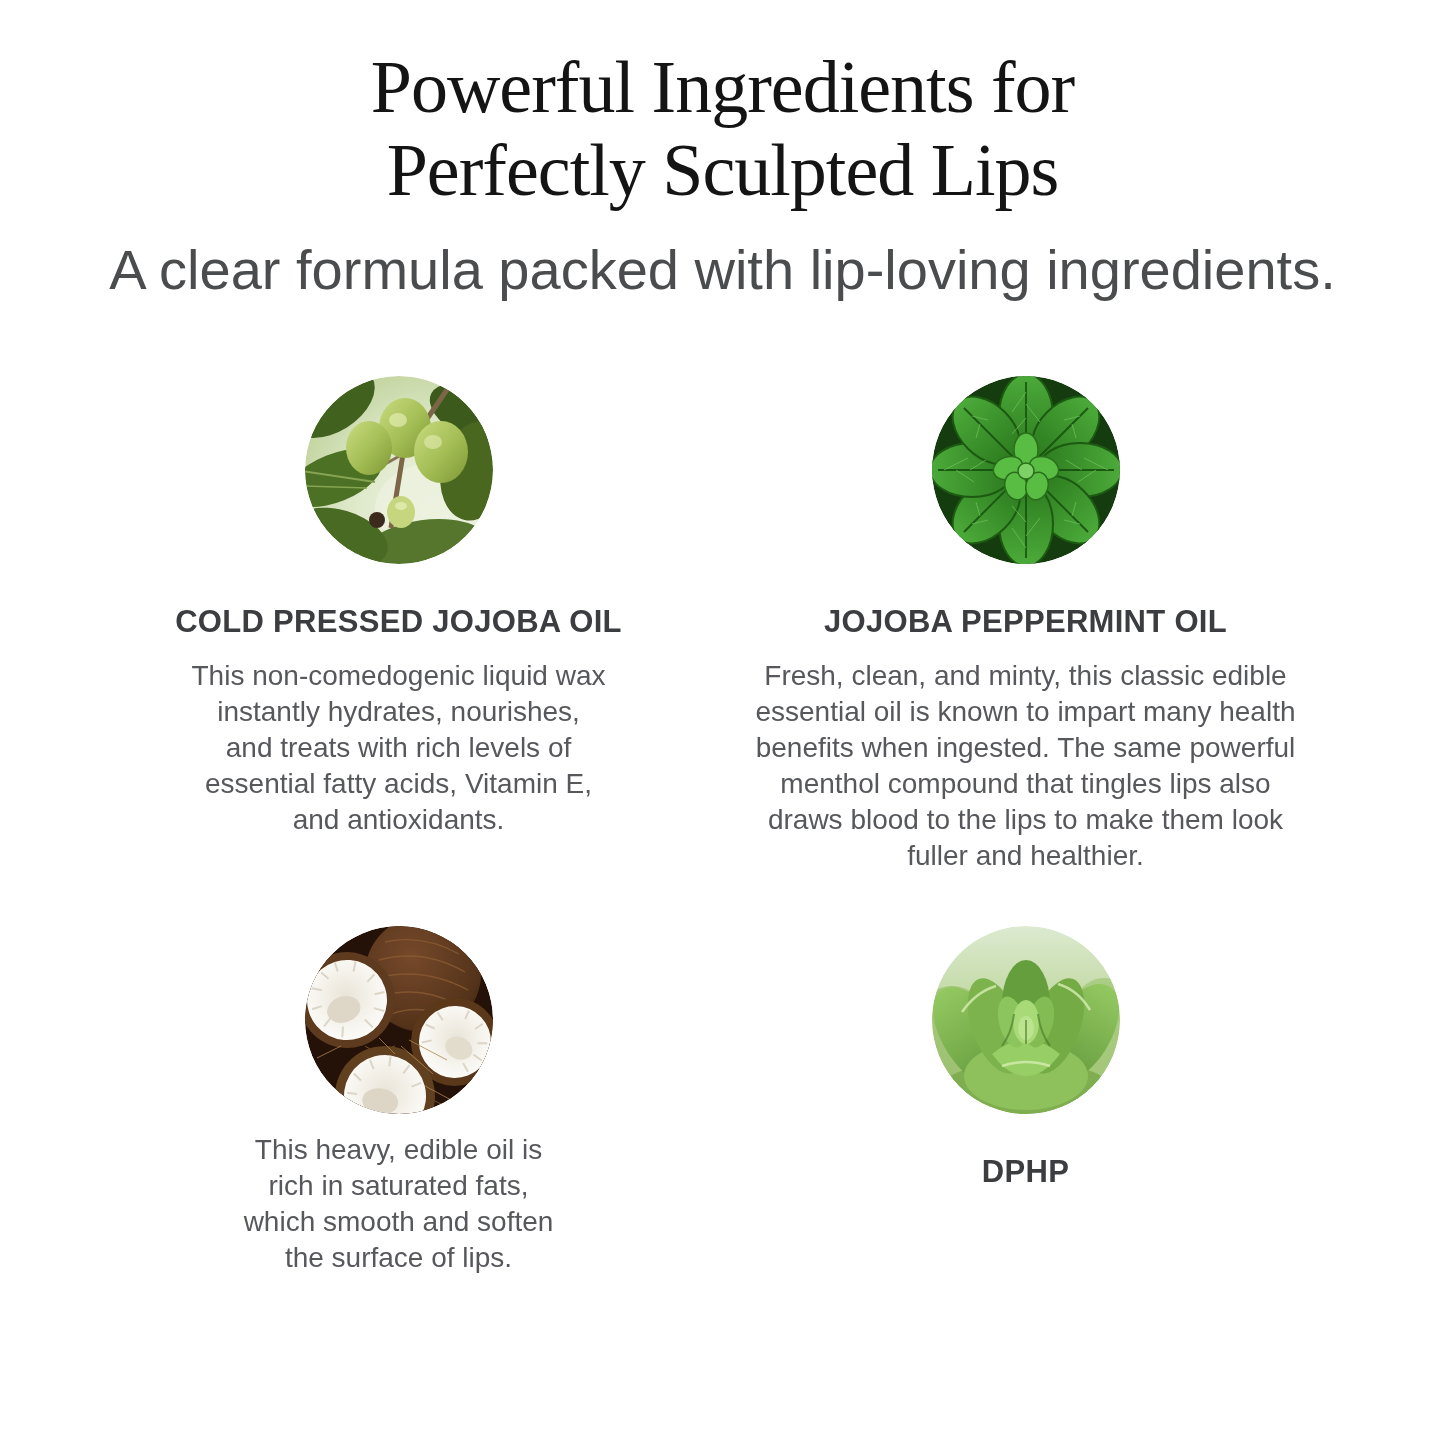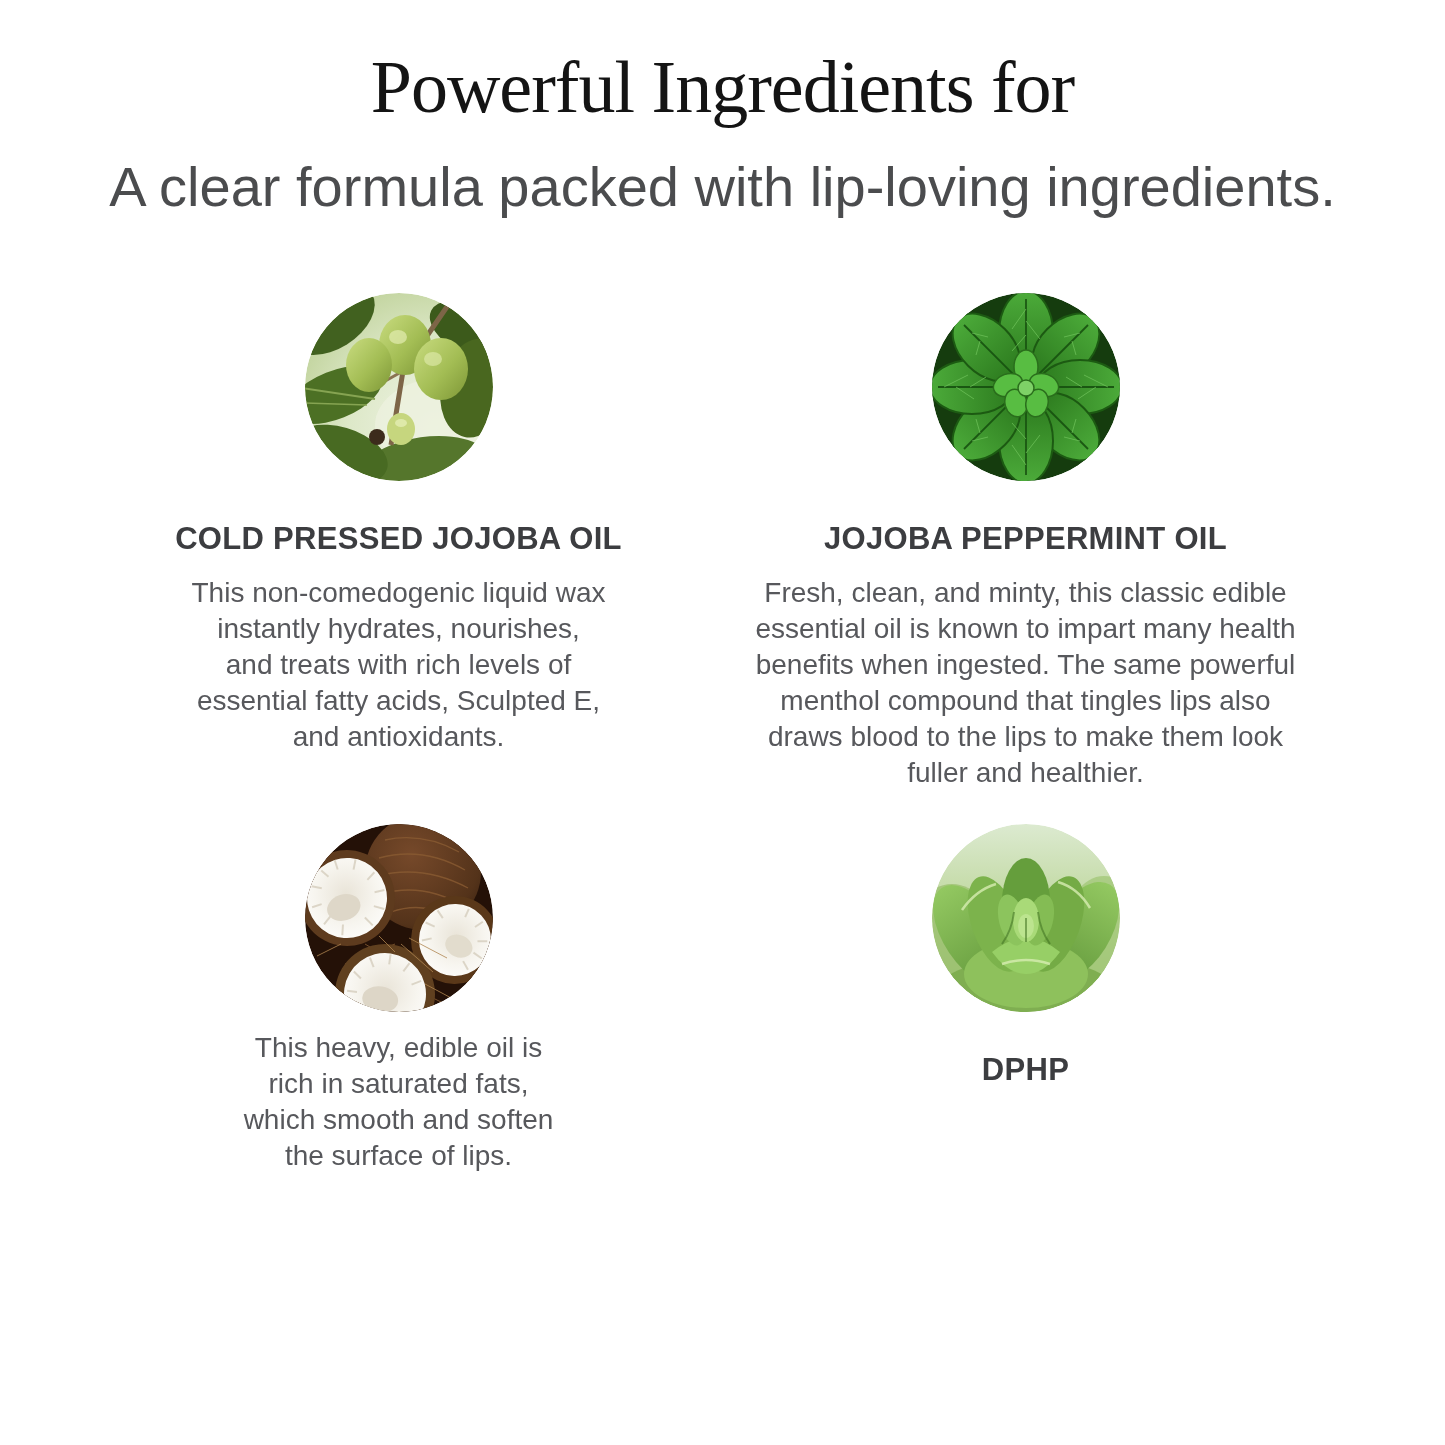--- a/index.html
+++ b/index.html
@@ -38,21 +38,21 @@
     text-align:center;
     font-size:56px;
     line-height:48px;
     color:var(--subtitle,#4b4c4e);
   }
   .grid{
     display:grid;
     grid-template-columns:1fr 1fr;
     padding:0 106px 0 85px;
     margin-top:82px;
-    row-gap:33px;
+    row-gap:52px;
   }
   .cell{
     display:flex;
     flex-direction:column;
     align-items:center;
     text-align:center;
   }
   .photo{
     width:188px;height:188px;
     border-radius:50%;
@@ -76,20 +76,21 @@
     white-space:pre-line;
   }
 </style>
 </head>
 <body>
 
 <main class="page">
 
   <h1 class="title">
     <span>Powerful Ingredients for</span>
+    <span>Perfectly Sculpted Lips</span>
   </h1>
 
   <p class="subtitle">A clear formula packed with lip-loving ingredients.</p>
 
   <section class="grid">
 
     <article class="cell">
       <div class="photo">
         <svg viewBox="0 0 188 188">
           <defs>
@@ -128,21 +129,21 @@
             <ellipse cx="96" cy="136" rx="14" ry="16" fill="#c6d67e"></ellipse>
             <ellipse cx="96" cy="130" rx="6" ry="4" fill="#e4eeb4" opacity="0.8"></ellipse>
             <circle cx="72" cy="144" r="8" fill="#3c2b1c"></circle>
           </g>
         </svg>
       </div>
       <h2 class="name">COLD PRESSED JOJOBA OIL</h2>
       <p class="desc">This non-comedogenic liquid wax
 instantly hydrates, nourishes,
 and treats with rich levels of
-essential fatty acids, Sculpted E,
+essential fatty acids, Vitamin E,
 and antioxidants.</p>
     </article>
 
     <article class="cell">
       <div class="photo">
         <svg viewBox="0 0 188 188">
           <defs>
             <clipPath id="clipB">
                 <circle cx="94" cy="94" r="94"></circle>
               </clipPath>

